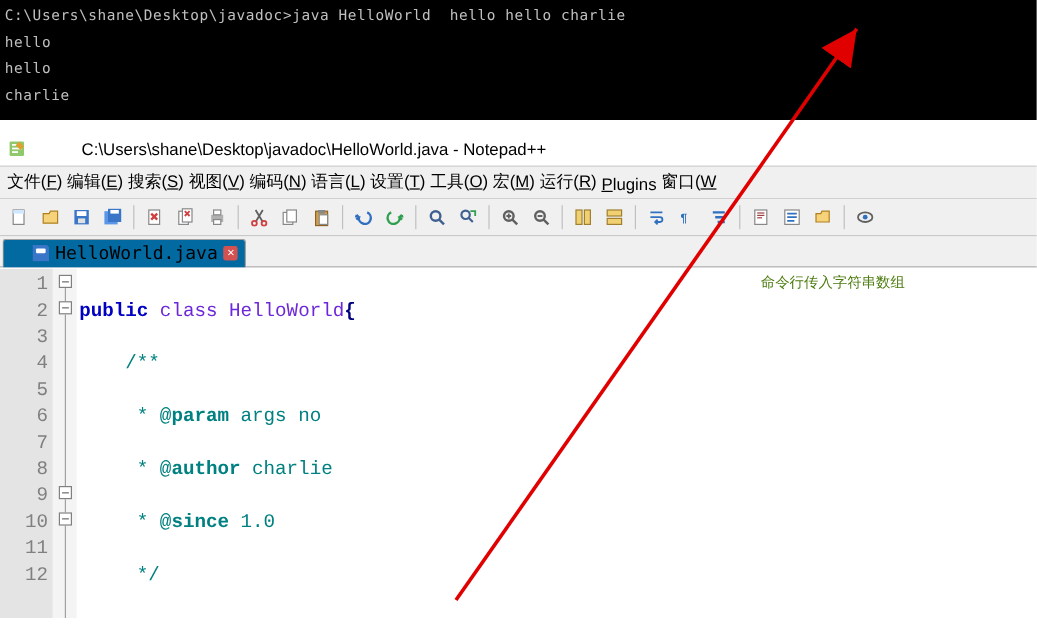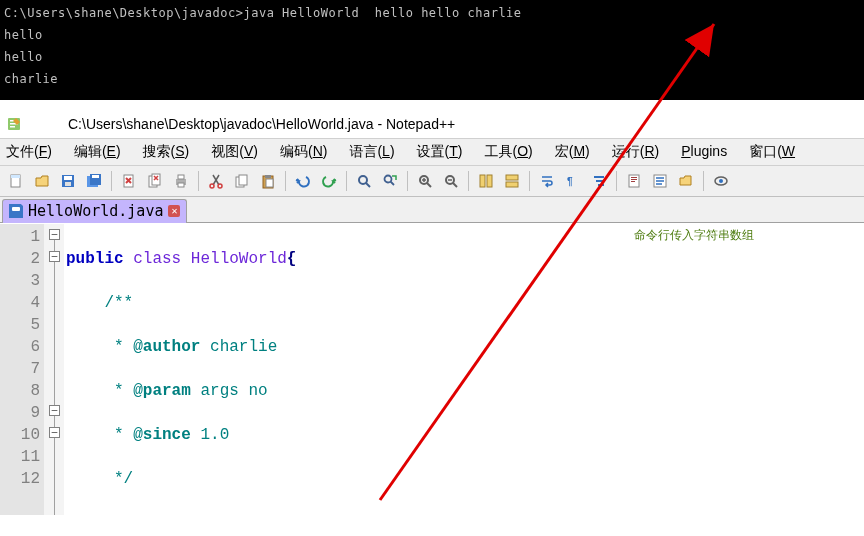--- a/index.html
+++ b/index.html
@@ -39,22 +39,23 @@
     position:relative;
   }
   .app-icon svg { width:16px; height:16px; }
   .title-text { color:#000; font-size:14px;margin-left:40px; }
   .menubar {
     background:#f0f0f0;
     border-top:1px solid #d0d0d0;
     border-bottom:1px solid #d0d0d0;
     padding: 4px 6px;
     display:flex;
-    gap: 22px;
+    gap: 4px;
     font-size:14px;
+    align-items:flex-end;
   }
   .menu-item { cursor:default; }
   .menu-item .amp { text-decoration: underline; }
   .toolbar {
     background:#f0f0f0;
     border-bottom:1px solid #c0c0c0;
     padding: 3px 4px;
     display:flex;
     align-items:center;
     gap:2px;
@@ -68,24 +69,24 @@
   .tb-sep { width:1px; height:20px; background:#c0c0c0; margin:0 3px; }
   .tabstrip {
     background:#f0f0f0;
     border-bottom:1px solid #a0a0a0;
     display:flex;
     align-items:flex-end;
     padding-left:2px;
     height:26px;
   }
   .file-tab {
-    background:#c4b5fd;
+    background:#0369a1;
     border:1px solid #a0a0a0;
     border-bottom:none;
-    padding:2px 6px 3px 6px;
+    padding:2px 6px 3px 24px;
     display:flex;
     align-items:center;
     gap:5px;
     font-family:"SimSun","NSimSun",monospace;
     font-size:15px;
     border-radius:3px 3px 0 0;
     position:relative;
     top:1px;
   }
   .tab-save-icon {
@@ -407,22 +408,22 @@
   <div class="foldcol">
     <div class="fold-line"></div>
     <div class="fold-box" style="top:5px">−</div>
     <div class="fold-box" style="top:27px">−</div>
     <div class="fold-box" style="top:181px">−</div>
     <div class="fold-box" style="top:203px">−</div>
   </div>
   <div class="code">
 <div><span class="kw">public</span><span class="id"> class </span><span class="id">HelloWorld</span><span class="op">{</span></div>
 <div><span class="doc">    /**</span></div>
+<div><span class="doc">     * @</span><span class="docb">param</span><span class="doc"> args no</span></div>
 <div><span class="doc">     * @</span><span class="docb">author</span><span class="doc"> charlie</span></div>
-<div><span class="doc">     * @</span><span class="docb">param</span><span class="doc"> args no</span></div>
 <div><span class="doc">     * @</span><span class="docb">since</span><span class="doc"> 1.0</span></div>
 <div><span class="doc">     */</span></div>
 
 
 
 
 
     <div class="annotation-text">命令行传入字符串数组</div>
   </div>
 </div>

